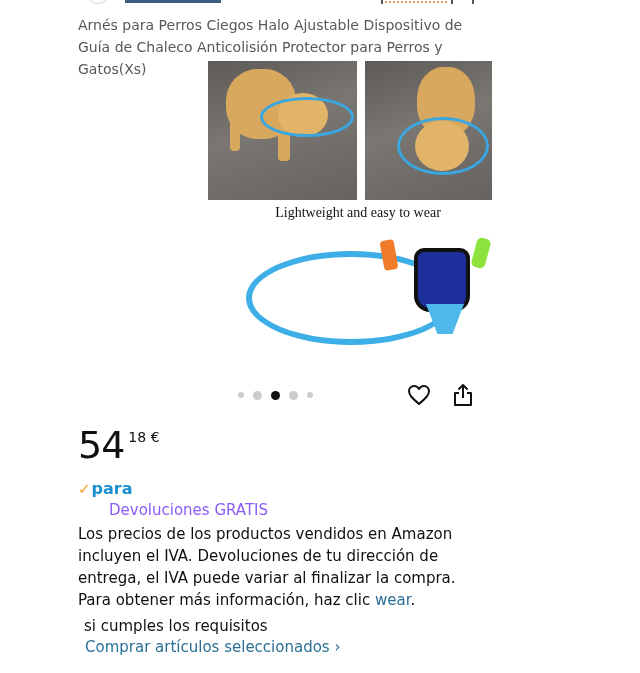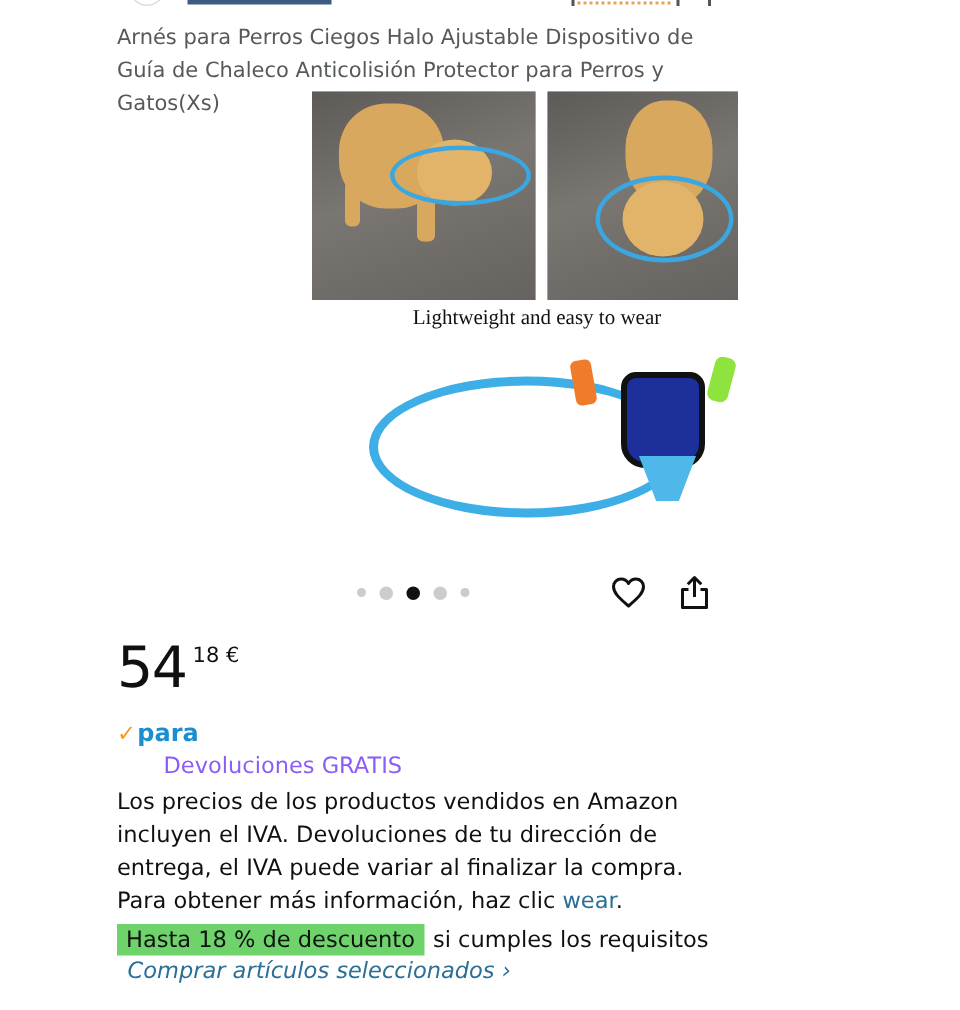--- a/index.html
+++ b/index.html
@@ -51,21 +51,21 @@
 
   .returns { position: absolute; left: 78px; top: 501px; font-size: 15px; color: #8b5cf6; margin-left: 31px; }
 
   .vat { position: absolute; left: 78px; top: 523px; width: 410px; font-size: 15px; line-height: 22px; color: #0f1111; }
   .vat a { color: #2a6f97; text-decoration: none; }
 
   .discount-line { position: absolute; left: 78px; top: 615px; font-size: 15px; line-height: 22px; display: flex; align-items: center; }
   .discount-badge { background: #6ed36b; color: #0f1111; padding: 0 6px; height: 21px; line-height: 21px; }
   .discount-rest { margin-left: 6px; }
 
-  .select-link { position: absolute; left: 85px; top: 638px; font-size: 15px; color: #2a6f97; text-decoration: none; font-style: italic; }
+  .select-link { position: absolute; left: 85px; top: 638px; font-size: 15px; color: #2a6f97; text-decoration: none; }
 </style>
 </head>
 <body>
 
 <div class="top-remnant">
   <div class="avatar-edge"></div>
   <div class="link-underline"></div>
   <div class="bracket" style="left:381px"></div>
   <div class="stars"></div>
   <div class="bracket" style="left:451px"></div>
@@ -132,17 +132,16 @@
   <span>para</span>
 </div>
 
 <div class="returns">Devoluciones GRATIS</div>
 
 <div class="vat">
   <span>Los precios de los productos vendidos en Amazon incluyen el IVA. Devoluciones de tu dirección de entrega, el IVA puede variar al finalizar la compra. Para obtener más información, haz clic </span><a href="#">wear</a><span>.</span>
 </div>
 
 <div class="discount-line">
-  <span class="discount-badge">Hasta 18 % de descuento</span>
   <span class="discount-rest">si cumples los requisitos</span>
 </div>
 
 <a href="#" class="select-link">Comprar artículos seleccionados ›</a>
 
 </body></html>

